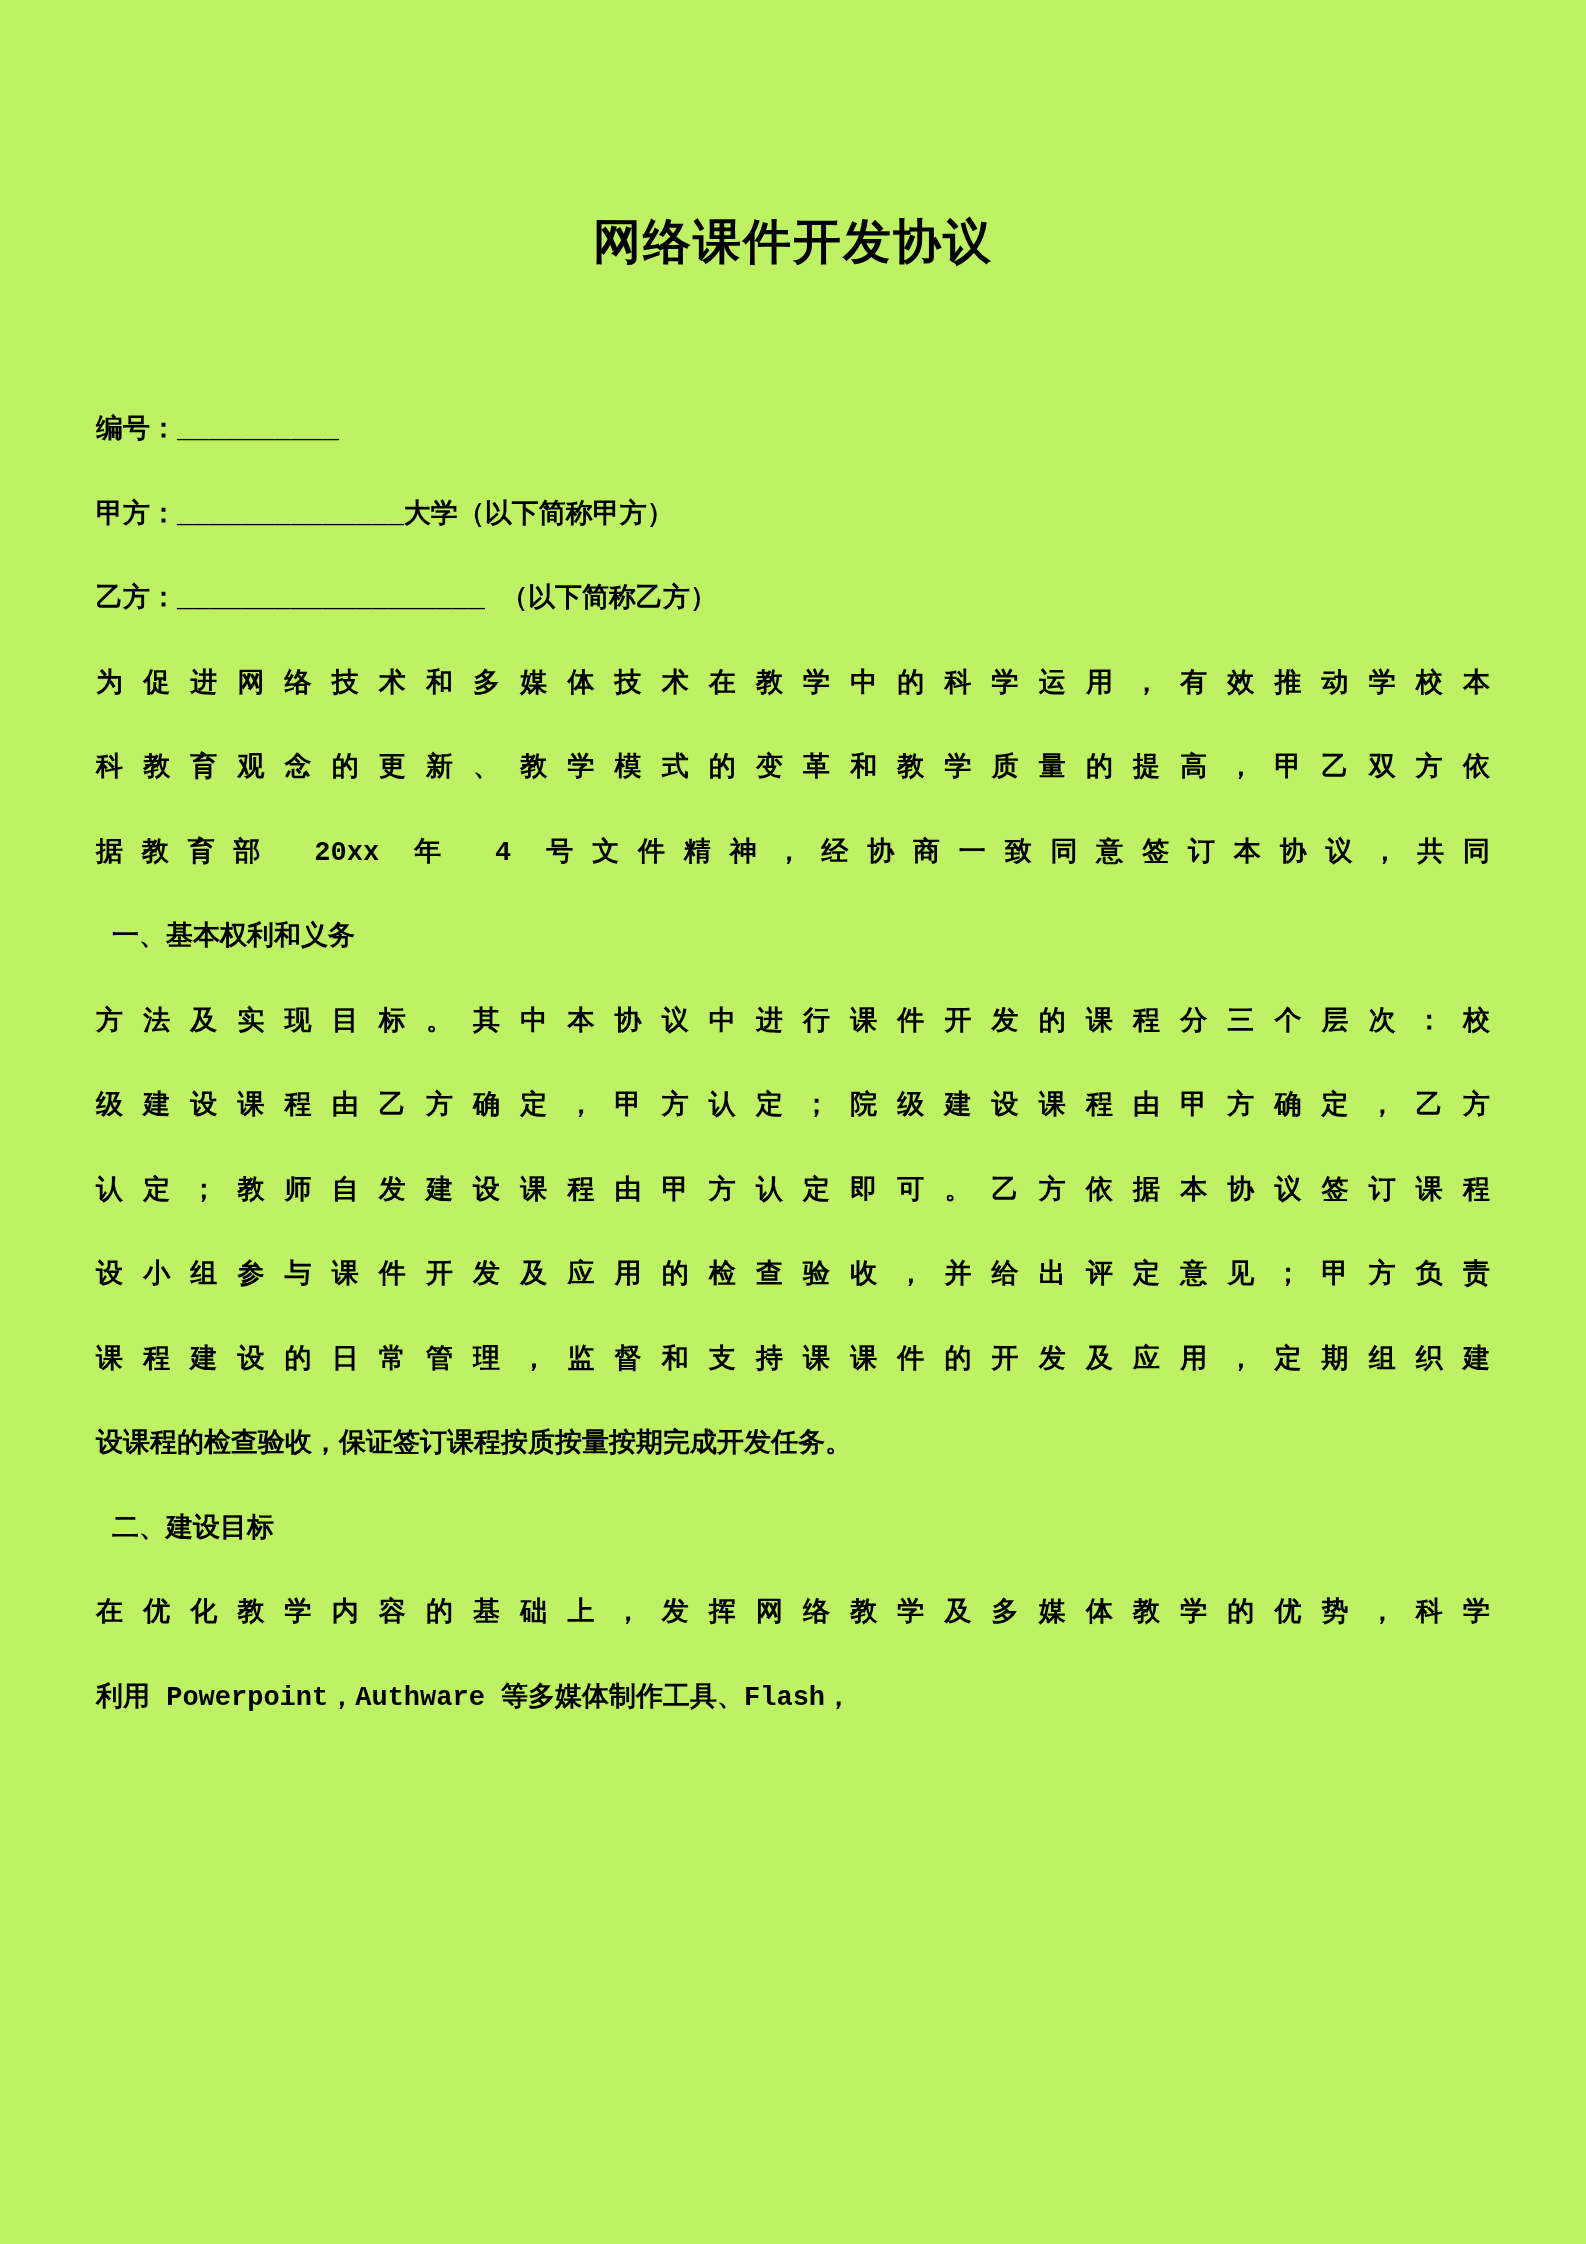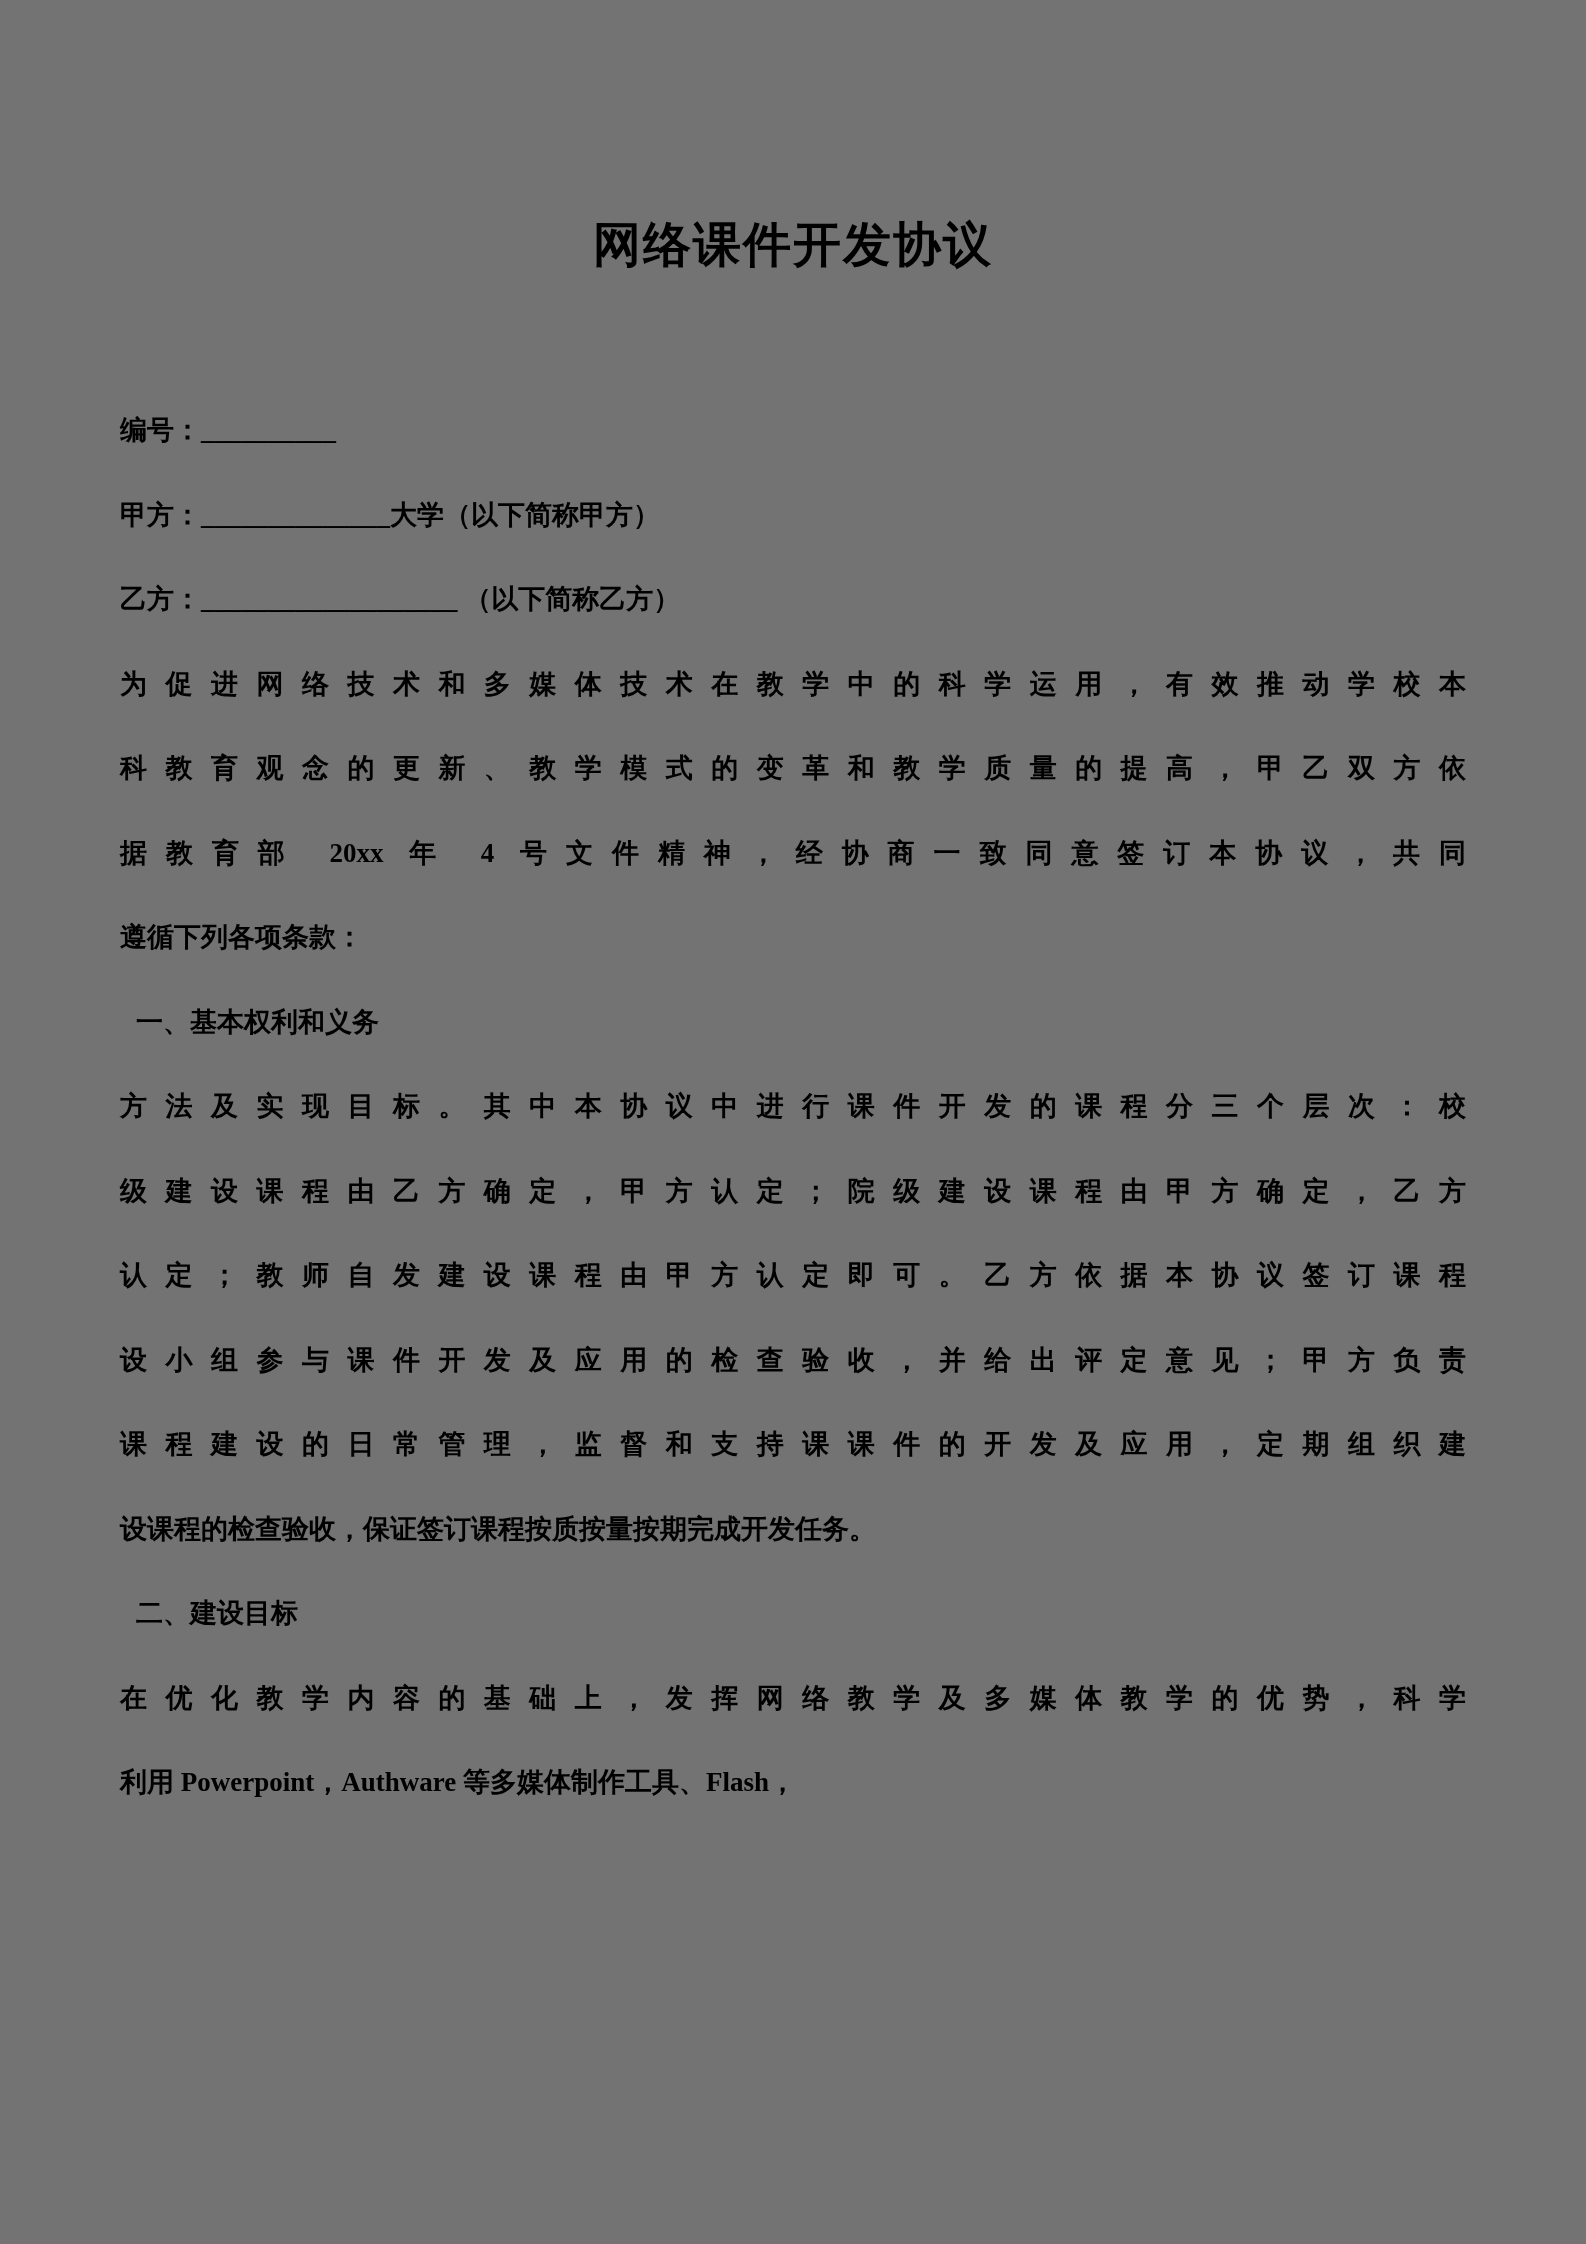--- a/index.html
+++ b/index.html
@@ -5,24 +5,24 @@
   html, body {
     margin: 0;
     padding: 0;
     background: #ffffff;
   }
   .page {
     position: relative;
     width: 1586px;
     height: 2244px;
     box-sizing: border-box;
-    background: #737373;
+    background: #bef264;
     color: #000000;
-    font-family: Liberation Serif, serif;
-    padding: 0 120px;
+    font-family: Liberation Mono, monospace;
+    padding: 0 96px;
     overflow: hidden;
   }
   .doc-title {
     margin-top: 203px;
     font-size: 48px;
     line-height: 84px;
     font-weight: 700;
     text-align: center;
     letter-spacing: 2px;
   }
@@ -51,21 +51,20 @@
 <div class="page">
   <div class="doc-title">网络课件开发协议</div>
   <div class="title-gap"></div>
   <div class="doc-body">
       <div class="line plain">编号：__________</div>
       <div class="line plain">甲方：______________大学（以下简称甲方）</div>
       <div class="line plain">乙方：___________________ （以下简称乙方）</div>
       <div class="line justify">为促进网络技术和多媒体技术在教学中的科学运用，有效推动学校本</div>
       <div class="line justify">科教育观念的更新、教学模式的变革和教学质量的提高，甲乙双方依</div>
       <div class="line justify">据教育部 20xx 年 4 号文件精神，经协商一致同意签订本协议，共同</div>
-      <div class="line plain">遵循下列各项条款：</div>
       <div class="line heading">一、基本权利和义务</div>
       <div class="line justify">方法及实现目标。其中本协议中进行课件开发的课程分三个层次：校</div>
       <div class="line justify">级建设课程由乙方确定，甲方认定；院级建设课程由甲方确定，乙方</div>
       <div class="line justify">认定；教师自发建设课程由甲方认定即可。乙方依据本协议签订课程</div>
       <div class="line justify">设小组参与课件开发及应用的检查验收，并给出评定意见；甲方负责</div>
       <div class="line justify">课程建设的日常管理，监督和支持课课件的开发及应用，定期组织建</div>
       <div class="line plain">设课程的检查验收，保证签订课程按质按量按期完成开发任务。</div>
       <div class="line heading">二、建设目标</div>
       <div class="line justify">在优化教学内容的基础上，发挥网络教学及多媒体教学的优势，科学</div>
       <div class="line plain">利用 Powerpoint，Authware 等多媒体制作工具、Flash，</div>

